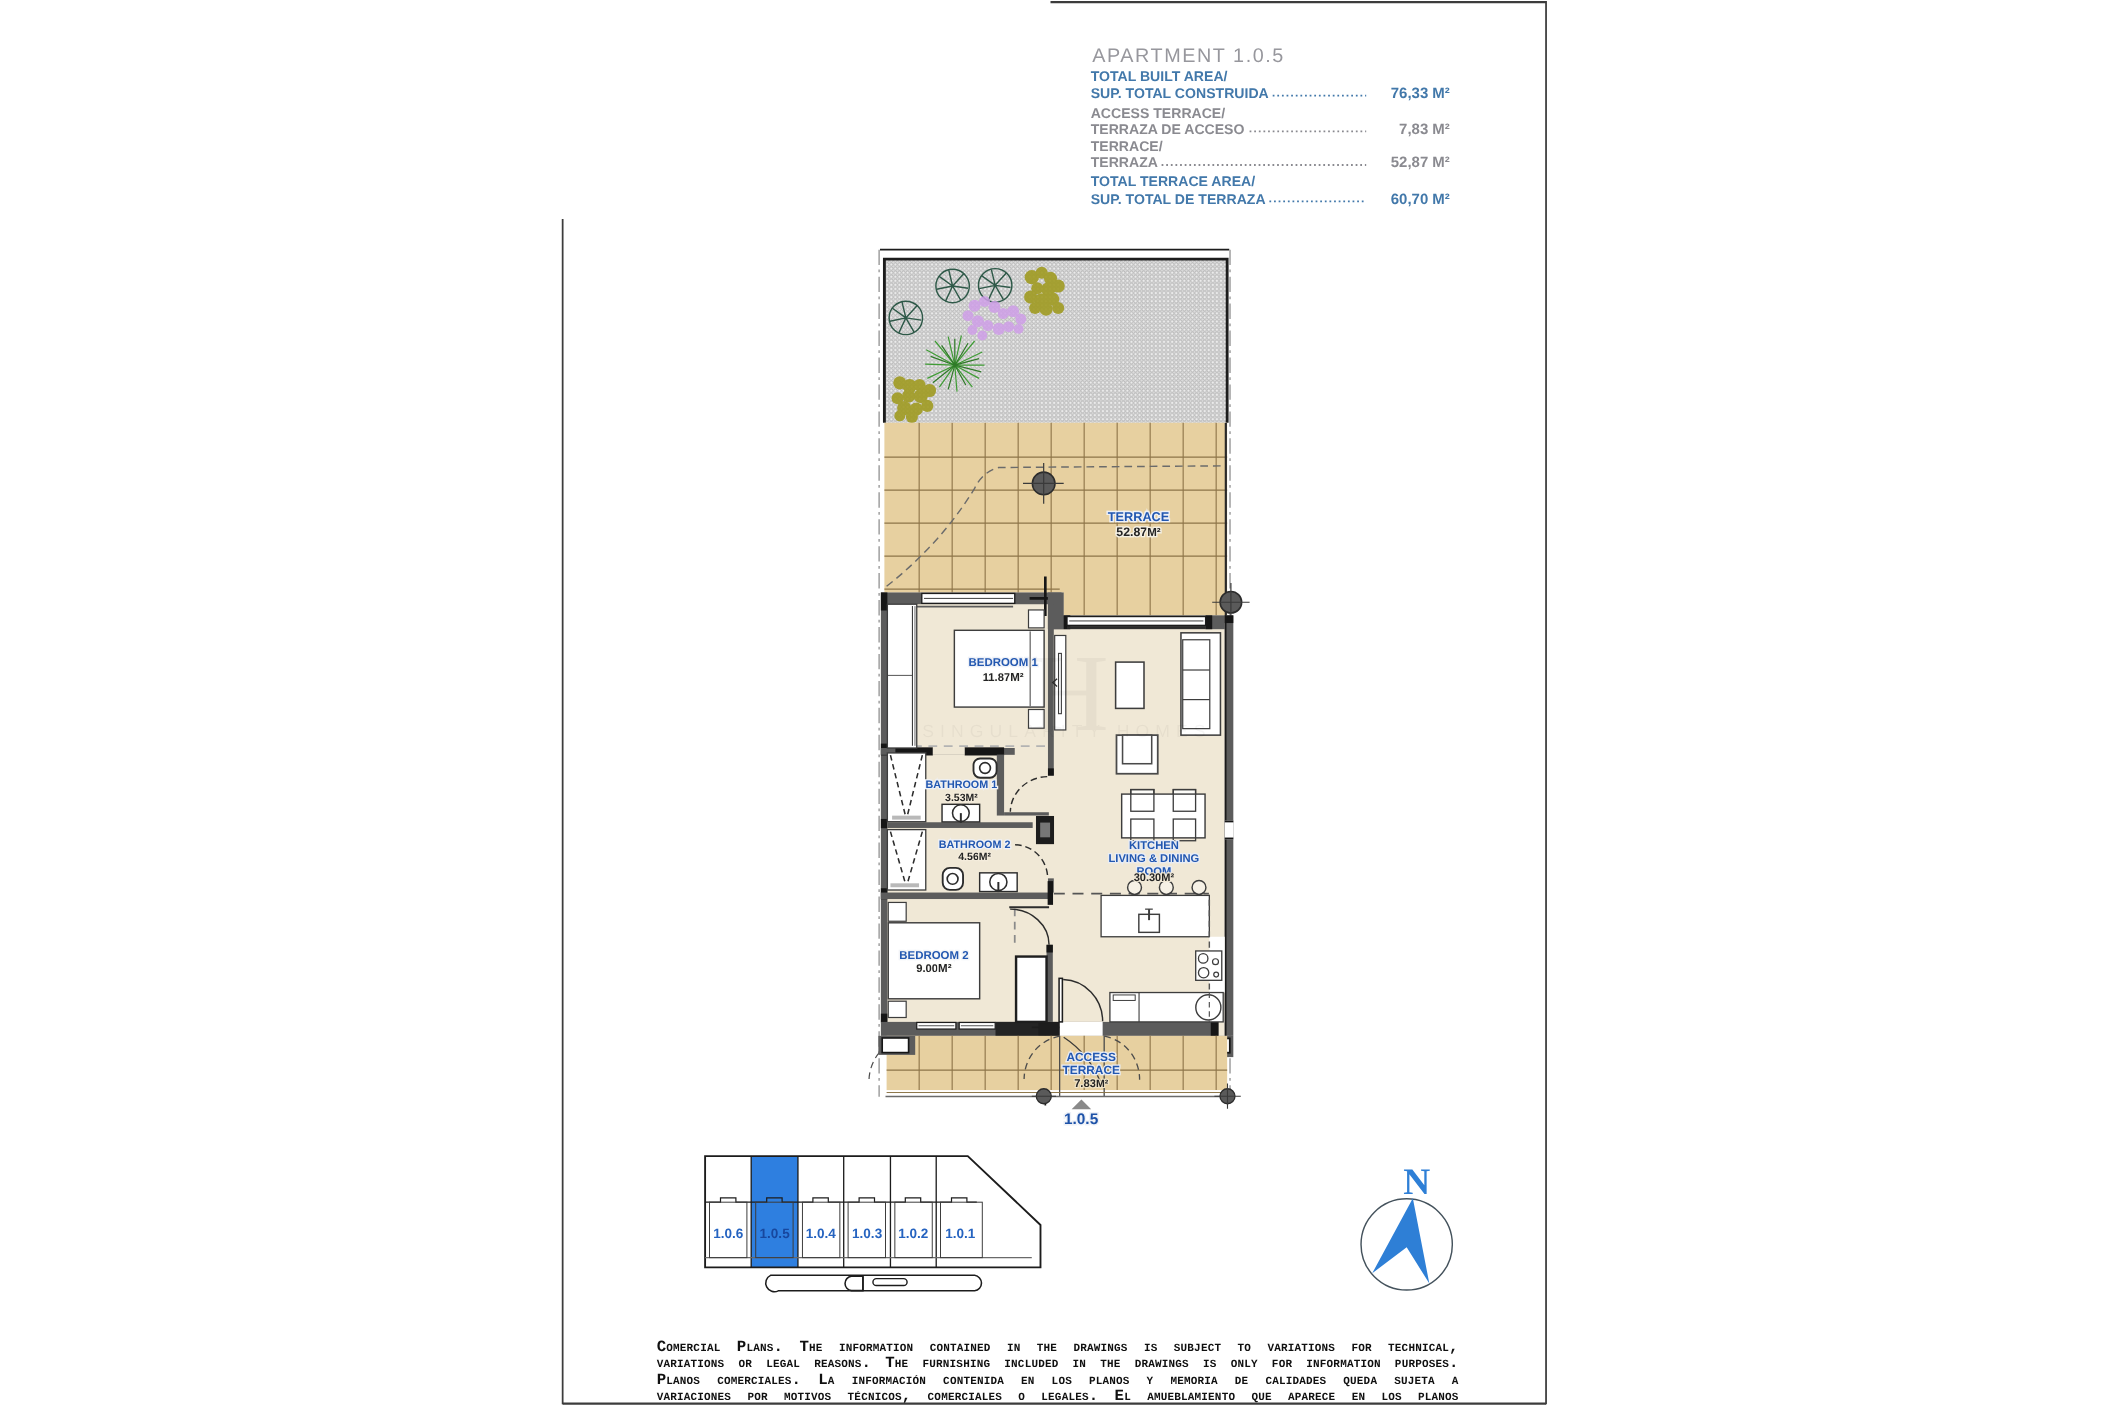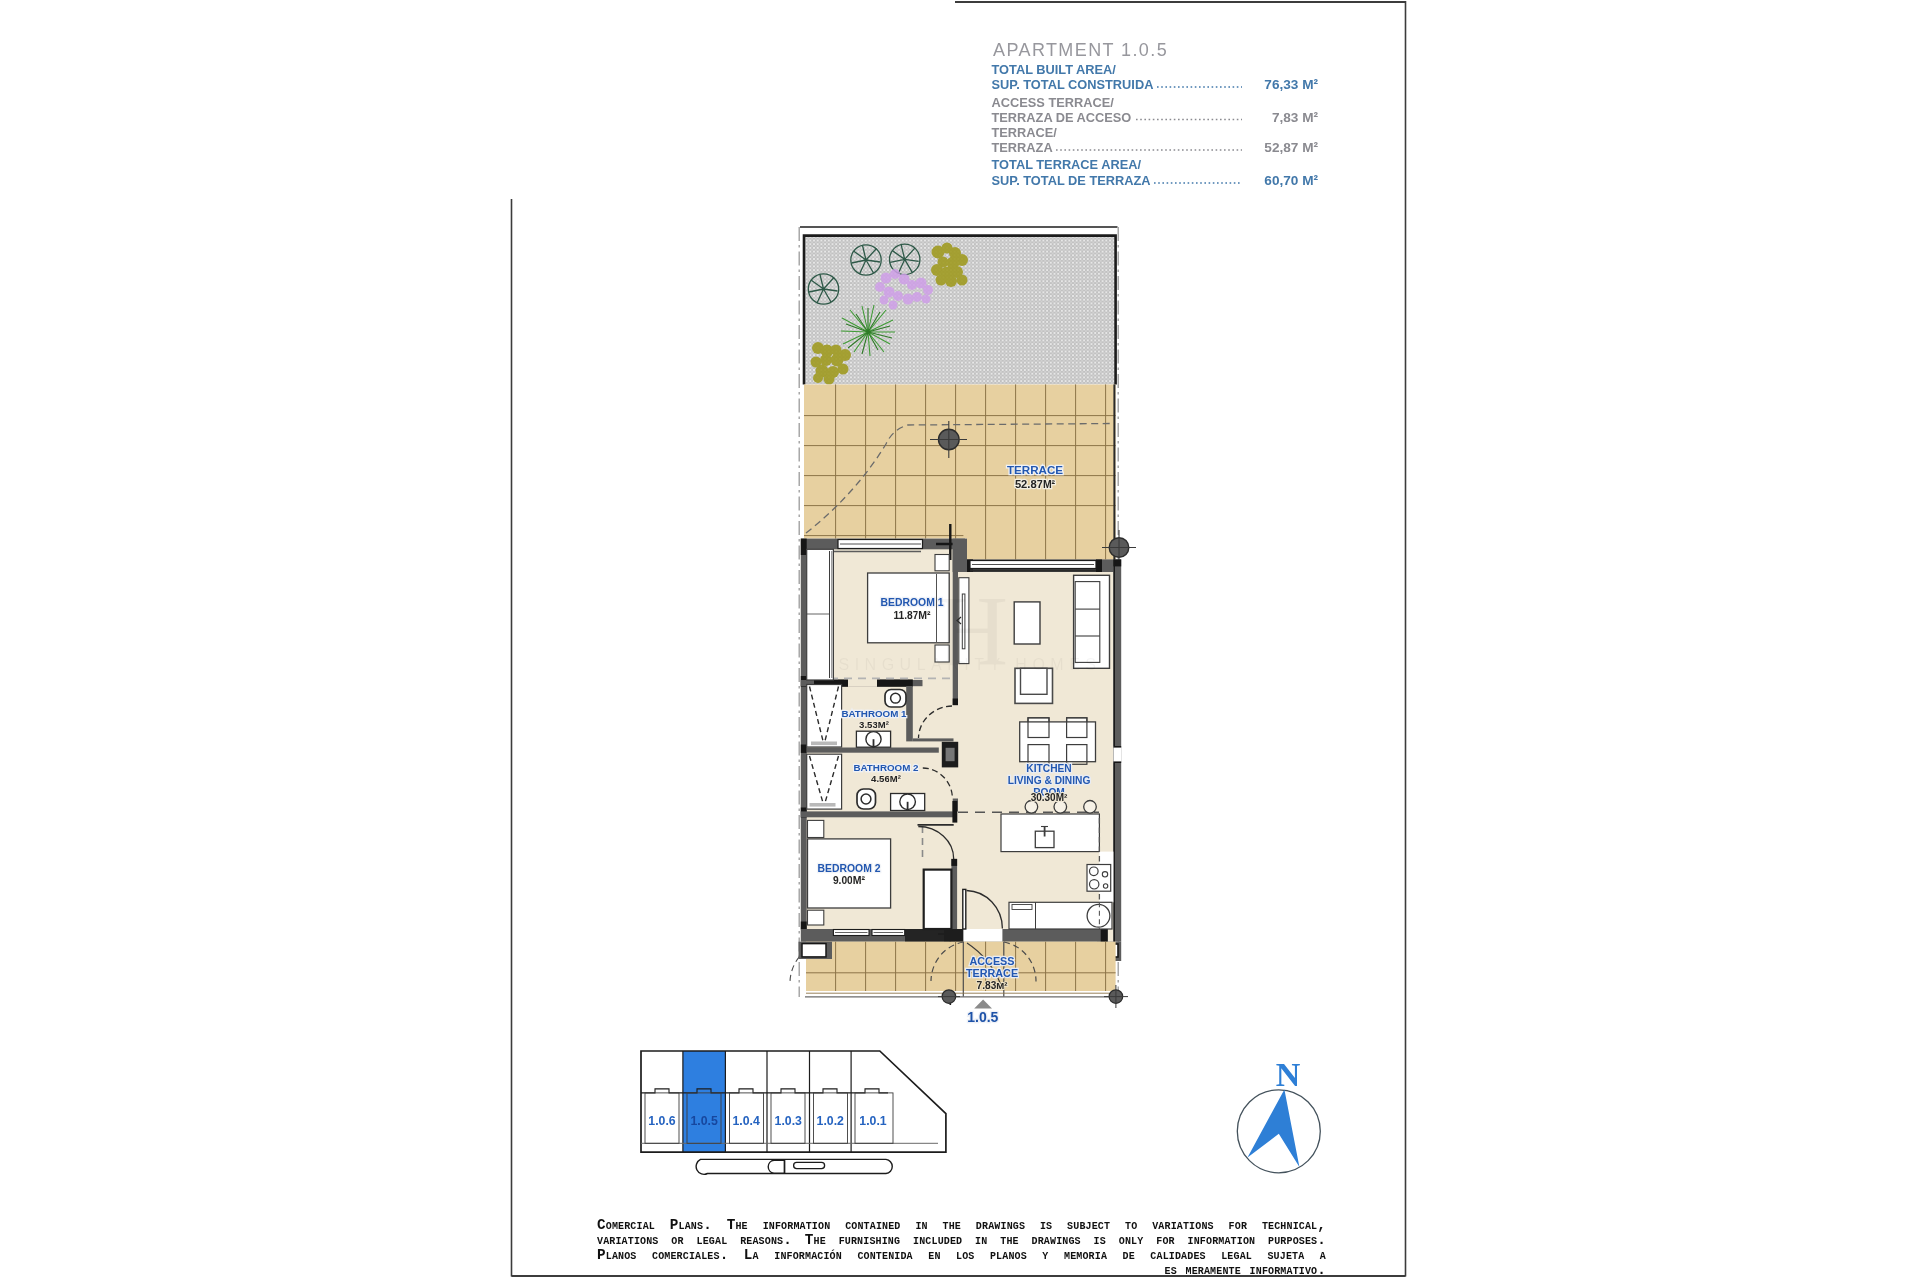--- a/index.html
+++ b/index.html
@@ -489,16 +489,17 @@
 <circle cx="1278.8" cy="1131.3" r="41.5" fill="none" stroke="#44525c" stroke-width="1.3"></circle>
 
 <path d="M1284.4,1089.4 L1247.5,1157.5 L1278.8,1133.8 L1299.4,1166.9 Z" fill="#2e7fd6"></path>
 
 <text x="1288" y="1085.5" text-anchor="middle" font-size="34" font-weight="bold" font-family="Liberation Serif,serif" fill="#2e7fd6">N</text>
 </svg>
 
 <div class="disc">
 <div class="dline">Comercial Plans. The information contained in the drawings is subject to variations for technical,</div>
 <div class="dline">variations or legal reasons. The furnishing included in the drawings is only for information purposes.</div>
-<div class="dline">Planos comerciales. La información contenida en los planos y memoria de calidades legal sujeta a</div>
+<div class="dline">Planos comerciales. La información contenida en los planos y memoria de calidades queda sujeta a</div>
+<div class="dline">variaciones por motivos técnicos, comerciales o legales. El amueblamiento que aparece en los planos</div>
 <div class="dlast">es meramente informativo.</div>
 </div>
 </div>
 
 </body></html>

